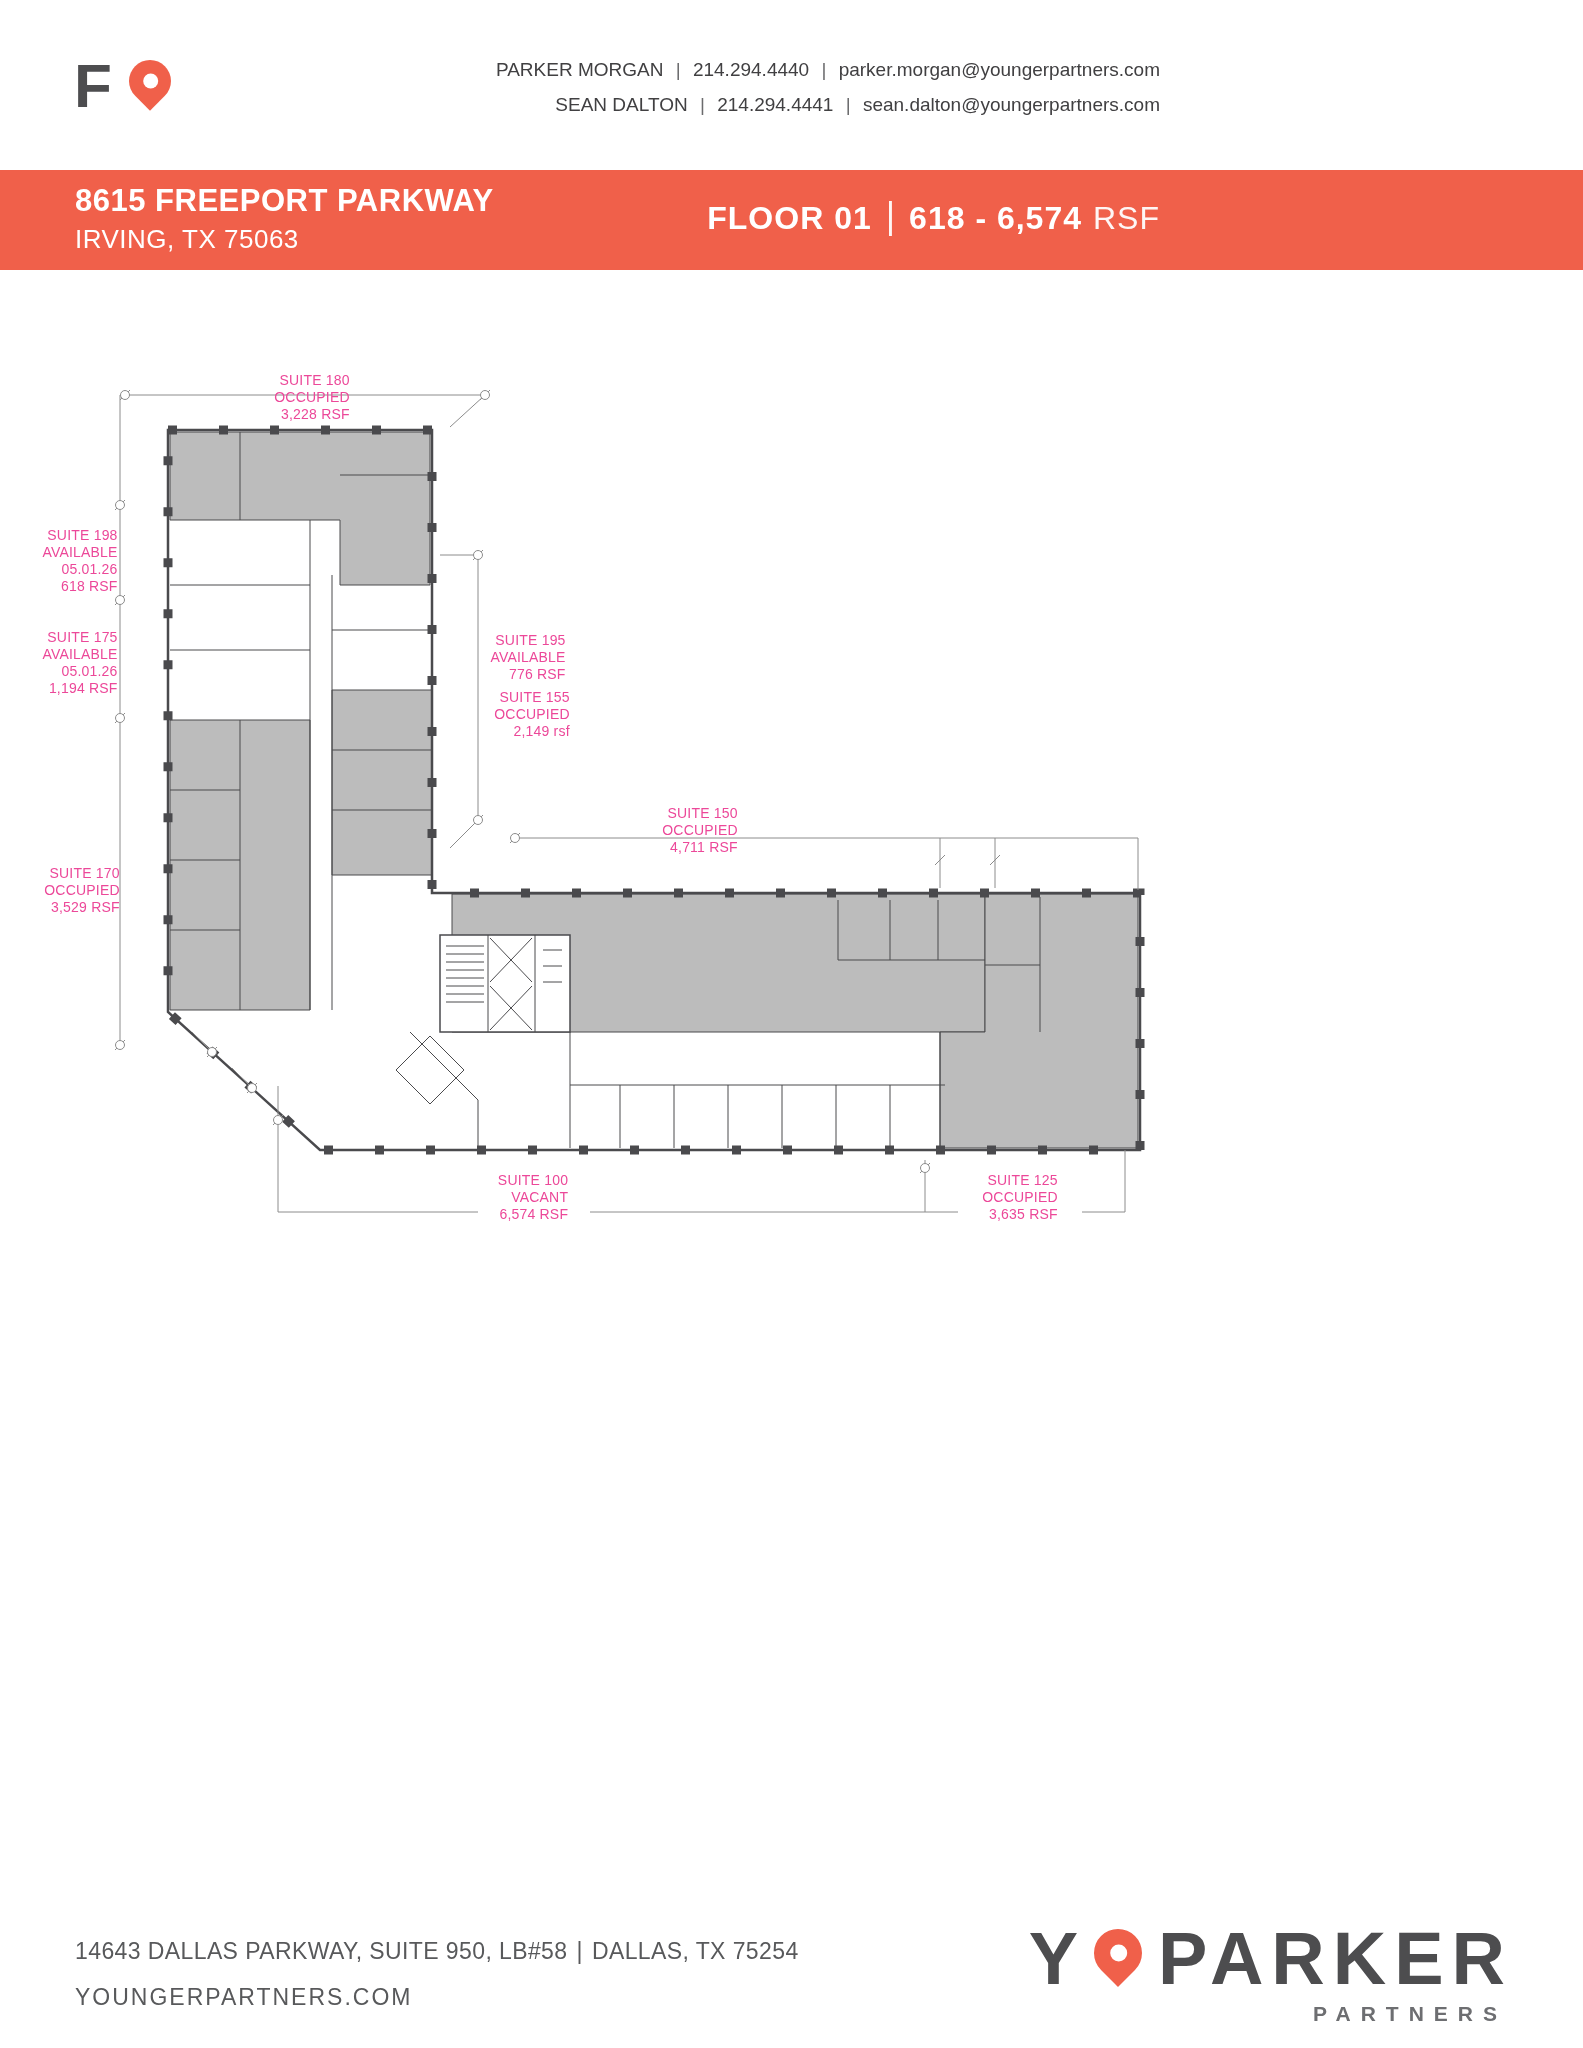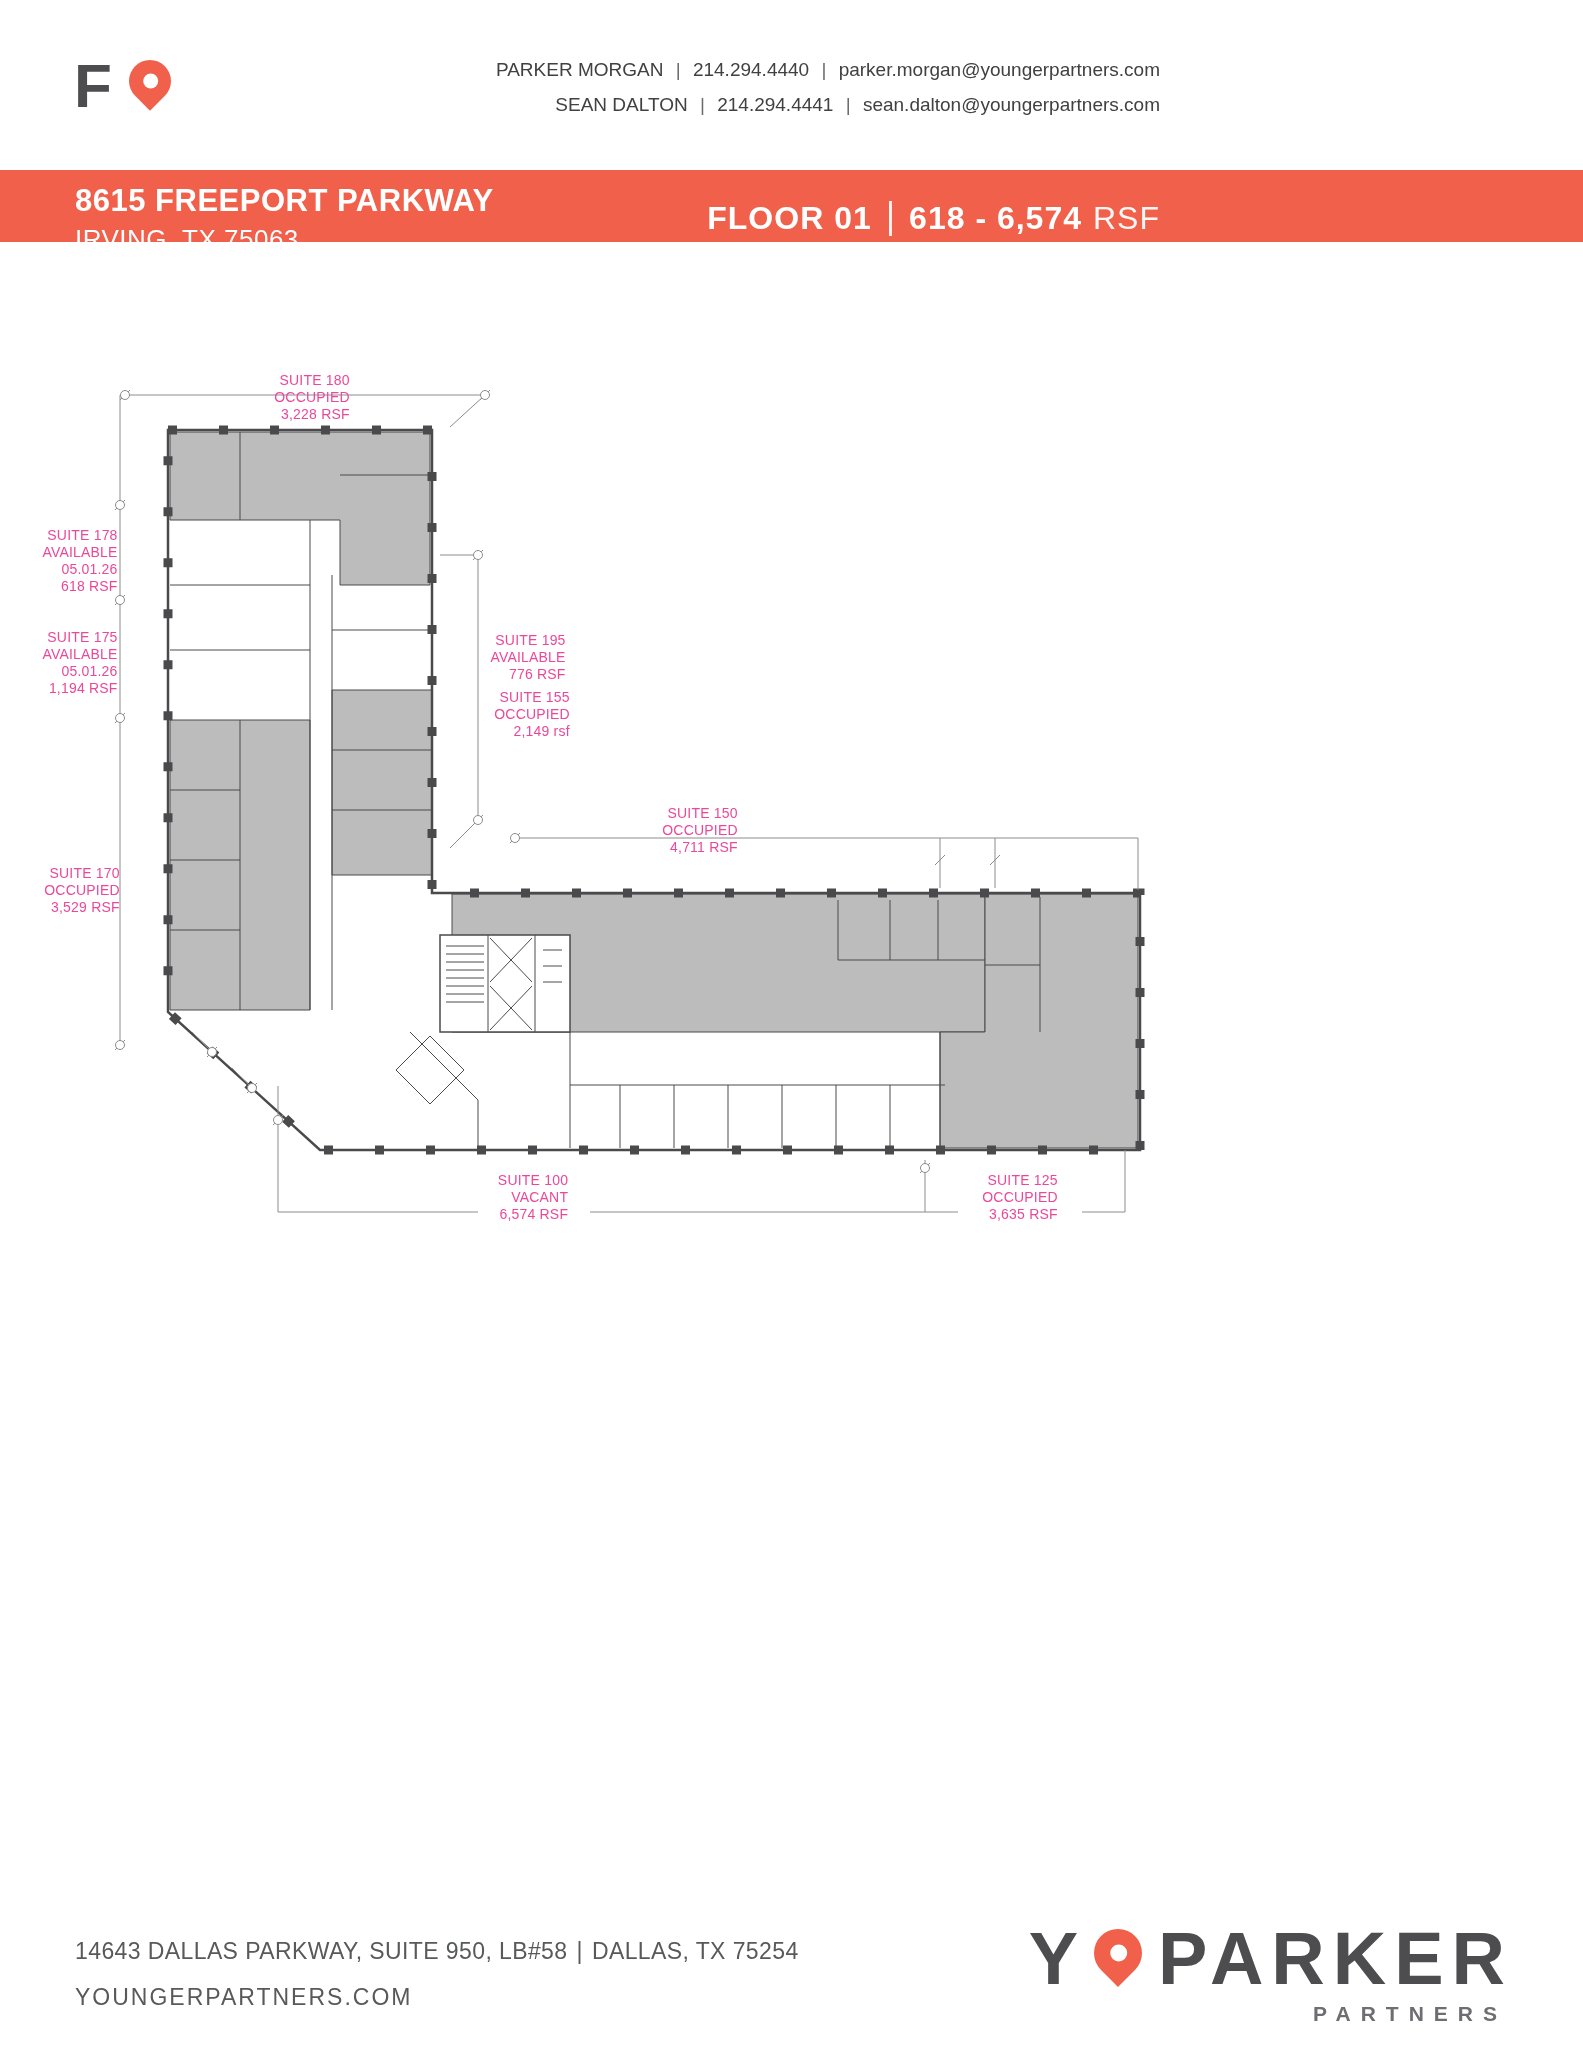--- a/index.html
+++ b/index.html
@@ -23,21 +23,21 @@
   .pin::after {
     content:""; position:absolute; left:13.5px; top:13.5px;
     width:15px; height:15px; background:#ffffff; border-radius:50%;
   }
   .contacts { right:423px; top:52px; text-align:right; font-size:19px; color:#414042; line-height:35px; }
   .c-name { font-weight:400; }
   .c-sep  { margin:0 7px; color:#6b6b6d; font-weight:400; }
   .c-email{ text-decoration:none; color:#414042; }
 
   
-  .banner { left:0; top:170px; width:1583px; height:72px; background:#F0604A; color:#ffffff; }
+  .banner { left:0; top:170px; width:1583px; height:100px; background:#F0604A; color:#ffffff; }
   .banner-address { left:75px; top:13px; font-size:31px; font-weight:700; letter-spacing:0.5px; }
   .banner-city    { left:75px; top:54px; font-size:26px; font-weight:400; letter-spacing:0.5px; }
   .banner-right   { right:423px; top:0; height:96px; display:flex; align-items:center; font-size:32px; }
   .b-bold { font-weight:700; letter-spacing:1px; }
   .b-div  { font-weight:400; font-size:36px; margin:0 14px 4px 14px; opacity:0.95; }
   .b-unit { font-weight:400; margin-left:11px; opacity:0.95; letter-spacing:1px; }
 
   
   .suite-label {
     position:absolute; transform:translateX(-50%); text-align:right;
@@ -149,21 +149,21 @@
     </g>
   </svg>
 
   <div class="suite-label" style="left:312px; top:372px;">
     <div>SUITE 180</div>
     <div>OCCUPIED</div>
     <div>3,228 RSF</div>
   </div>
 
   <div class="suite-label" style="left:80px; top:527px;">
-    <div>SUITE 178</div>
+    <div>SUITE 198</div>
     <div>AVAILABLE</div>
     <div>05.01.26</div>
     <div>618 RSF</div>
   </div>
 
   <div class="suite-label" style="left:80px; top:629px;">
     <div>SUITE 175</div>
     <div>AVAILABLE</div>
     <div>05.01.26</div>
     <div>1,194 RSF</div>

